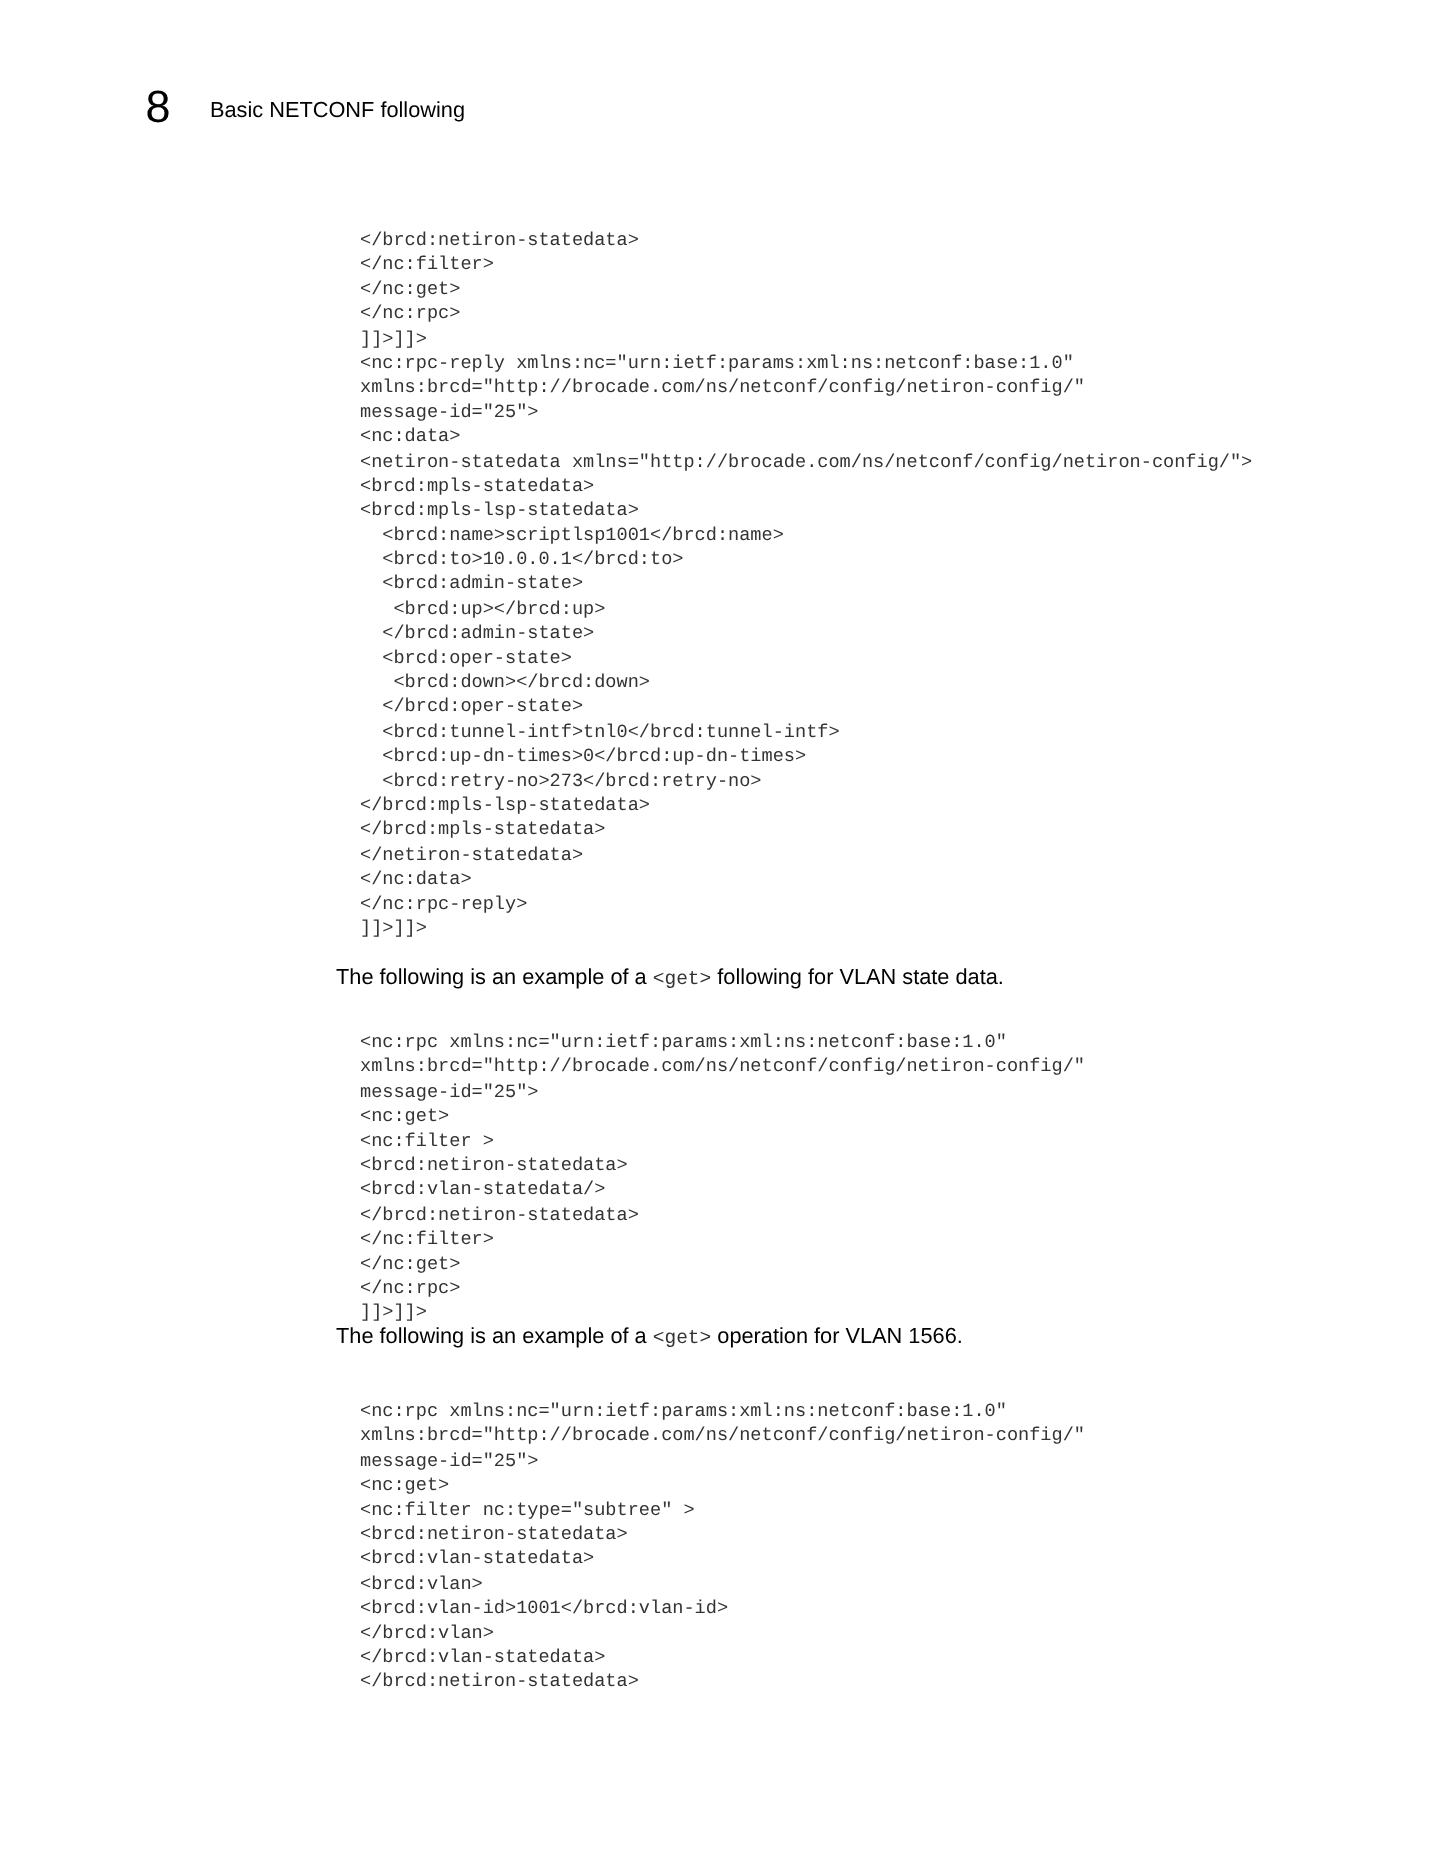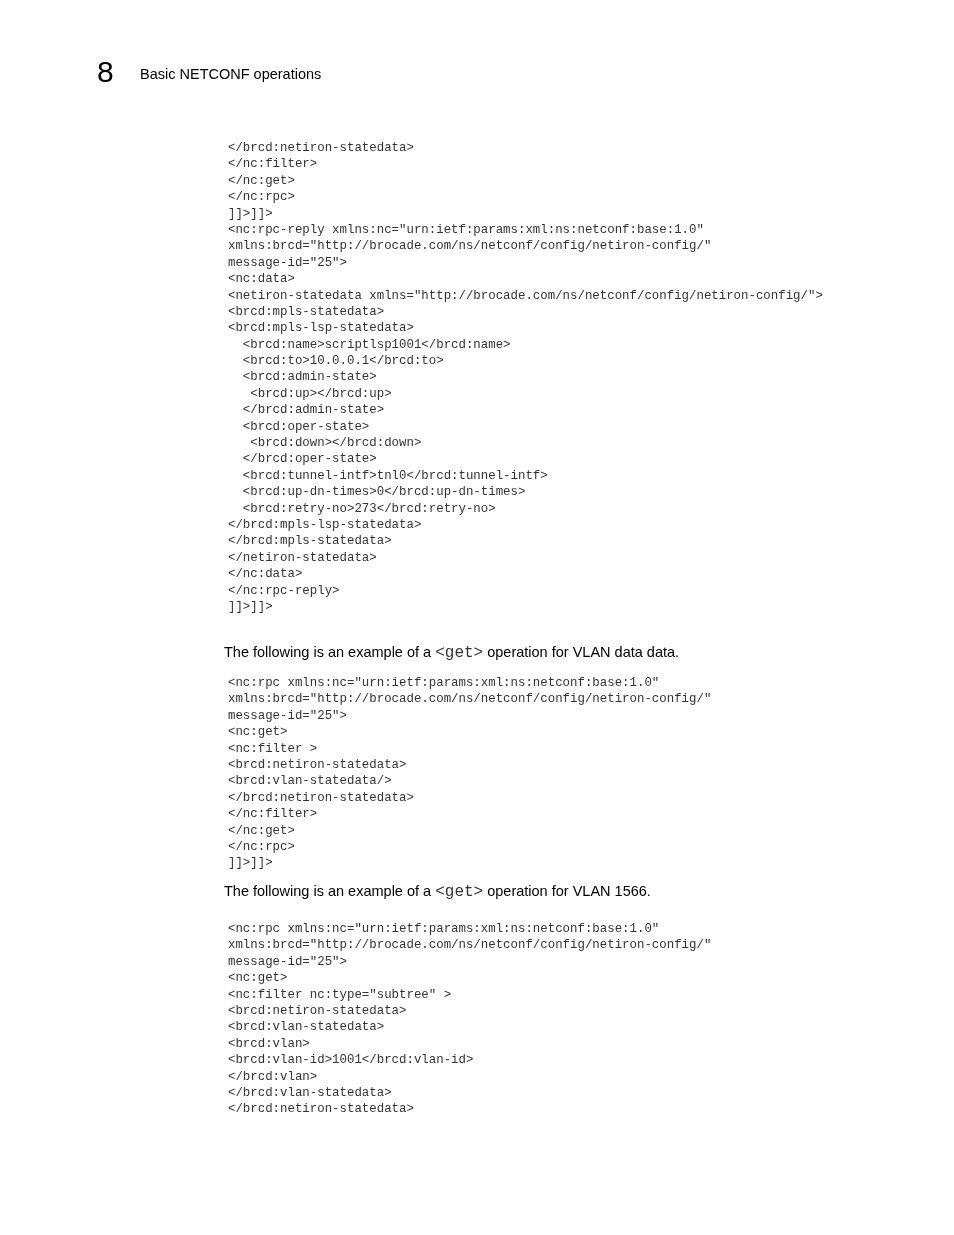--- a/index.html
+++ b/index.html
@@ -33,21 +33,21 @@
     .chapter-title {
       font-family: "Liberation Sans", sans-serif;
       font-size: 14.5px;
       line-height: 36px;
       padding-top: 4px;
       color: #000;
     }
     .code-block {
       position: absolute;
       left: 224px;
-      margin: 4px;
+      margin: 16px;
       font-family: "Liberation Mono", monospace;
       font-size: 12.4px;
       line-height: 16.4px;
       color: #333;
       white-space: pre;
     }
     .code-line {
       display: block;
       height: 16.4px;
     }
@@ -55,36 +55,36 @@
       position: absolute;
       left: 224px;
       font-family: "Liberation Sans", sans-serif;
       font-size: 14.5px;
       line-height: 20px;
       color: #000;
       white-space: nowrap;
     }
     .inline-code {
       font-family: "Liberation Mono", monospace;
-      font-size: 16px;
+      font-size: 13px;
       color: #333;
     }
   </style>
 </head>
 <body>
 
 <div class="header">
   <span class="chapter-num">8</span>
-  <span class="chapter-title">Basic NETCONF operations</span>
+  <span class="chapter-title">Basic NETCONF following</span>
 </div>
 
 <pre class="code-block" id="code1" style="top:136px;"><span class="code-line">&lt;/brcd:netiron-statedata&gt;</span><span class="code-line">&lt;/nc:filter&gt;</span><span class="code-line">&lt;/nc:get&gt;</span><span class="code-line">&lt;/nc:rpc&gt;</span><span class="code-line">]]&gt;]]&gt;</span><span class="code-line">&lt;nc:rpc-reply xmlns:nc="urn:ietf:params:xml:ns:netconf:base:1.0"</span><span class="code-line">xmlns:brcd="http://brocade.com/ns/netconf/config/netiron-config/"</span><span class="code-line">message-id="25"&gt;</span><span class="code-line">&lt;nc:data&gt;</span><span class="code-line">&lt;netiron-statedata xmlns="http://brocade.com/ns/netconf/config/netiron-config/"&gt;</span><span class="code-line">&lt;brcd:mpls-statedata&gt;</span><span class="code-line">&lt;brcd:mpls-lsp-statedata&gt;</span><span class="code-line">  &lt;brcd:name&gt;scriptlsp1001&lt;/brcd:name&gt;</span><span class="code-line">  &lt;brcd:to&gt;10.0.0.1&lt;/brcd:to&gt;</span><span class="code-line">  &lt;brcd:admin-state&gt;</span><span class="code-line">   &lt;brcd:up&gt;&lt;/brcd:up&gt;</span><span class="code-line">  &lt;/brcd:admin-state&gt;</span><span class="code-line">  &lt;brcd:oper-state&gt;</span><span class="code-line">   &lt;brcd:down&gt;&lt;/brcd:down&gt;</span><span class="code-line">  &lt;/brcd:oper-state&gt;</span><span class="code-line">  &lt;brcd:tunnel-intf&gt;tnl0&lt;/brcd:tunnel-intf&gt;</span><span class="code-line">  &lt;brcd:up-dn-times&gt;0&lt;/brcd:up-dn-times&gt;</span><span class="code-line">  &lt;brcd:retry-no&gt;273&lt;/brcd:retry-no&gt;</span><span class="code-line">&lt;/brcd:mpls-lsp-statedata&gt;</span><span class="code-line">&lt;/brcd:mpls-statedata&gt;</span><span class="code-line">&lt;/netiron-statedata&gt;</span><span class="code-line">&lt;/nc:data&gt;</span><span class="code-line">&lt;/nc:rpc-reply&gt;</span><span class="code-line">]]&gt;]]&gt;</span></pre>
 
 <div class="para" style="top:642px;">
-  <span>The following is an example of a </span><span class="inline-code">&lt;get&gt;</span><span> operation for VLAN data data.</span>
+  <span>The following is an example of a </span><span class="inline-code">&lt;get&gt;</span><span> following for VLAN state data.</span>
 </div>
 
 <pre class="code-block" id="code2" style="top:671px;"><span class="code-line">&lt;nc:rpc xmlns:nc="urn:ietf:params:xml:ns:netconf:base:1.0"</span><span class="code-line">xmlns:brcd="http://brocade.com/ns/netconf/config/netiron-config/"</span><span class="code-line">message-id="25"&gt;</span><span class="code-line">&lt;nc:get&gt;</span><span class="code-line">&lt;nc:filter &gt;</span><span class="code-line">&lt;brcd:netiron-statedata&gt;</span><span class="code-line">&lt;brcd:vlan-statedata/&gt;</span><span class="code-line">&lt;/brcd:netiron-statedata&gt;</span><span class="code-line">&lt;/nc:filter&gt;</span><span class="code-line">&lt;/nc:get&gt;</span><span class="code-line">&lt;/nc:rpc&gt;</span><span class="code-line">]]&gt;]]&gt;</span></pre>
 
 <div class="para" style="top:881px;">
   <span>The following is an example of a </span><span class="inline-code">&lt;get&gt;</span><span> operation for VLAN 1566.</span>
 </div>
 
 <pre class="code-block" id="code3" style="top:917px;"><span class="code-line">&lt;nc:rpc xmlns:nc="urn:ietf:params:xml:ns:netconf:base:1.0"</span><span class="code-line">xmlns:brcd="http://brocade.com/ns/netconf/config/netiron-config/"</span><span class="code-line">message-id="25"&gt;</span><span class="code-line">&lt;nc:get&gt;</span><span class="code-line">&lt;nc:filter nc:type="subtree" &gt;</span><span class="code-line">&lt;brcd:netiron-statedata&gt;</span><span class="code-line">&lt;brcd:vlan-statedata&gt;</span><span class="code-line">&lt;brcd:vlan&gt;</span><span class="code-line">&lt;brcd:vlan-id&gt;1001&lt;/brcd:vlan-id&gt;</span><span class="code-line">&lt;/brcd:vlan&gt;</span><span class="code-line">&lt;/brcd:vlan-statedata&gt;</span><span class="code-line">&lt;/brcd:netiron-statedata&gt;</span></pre>
 

